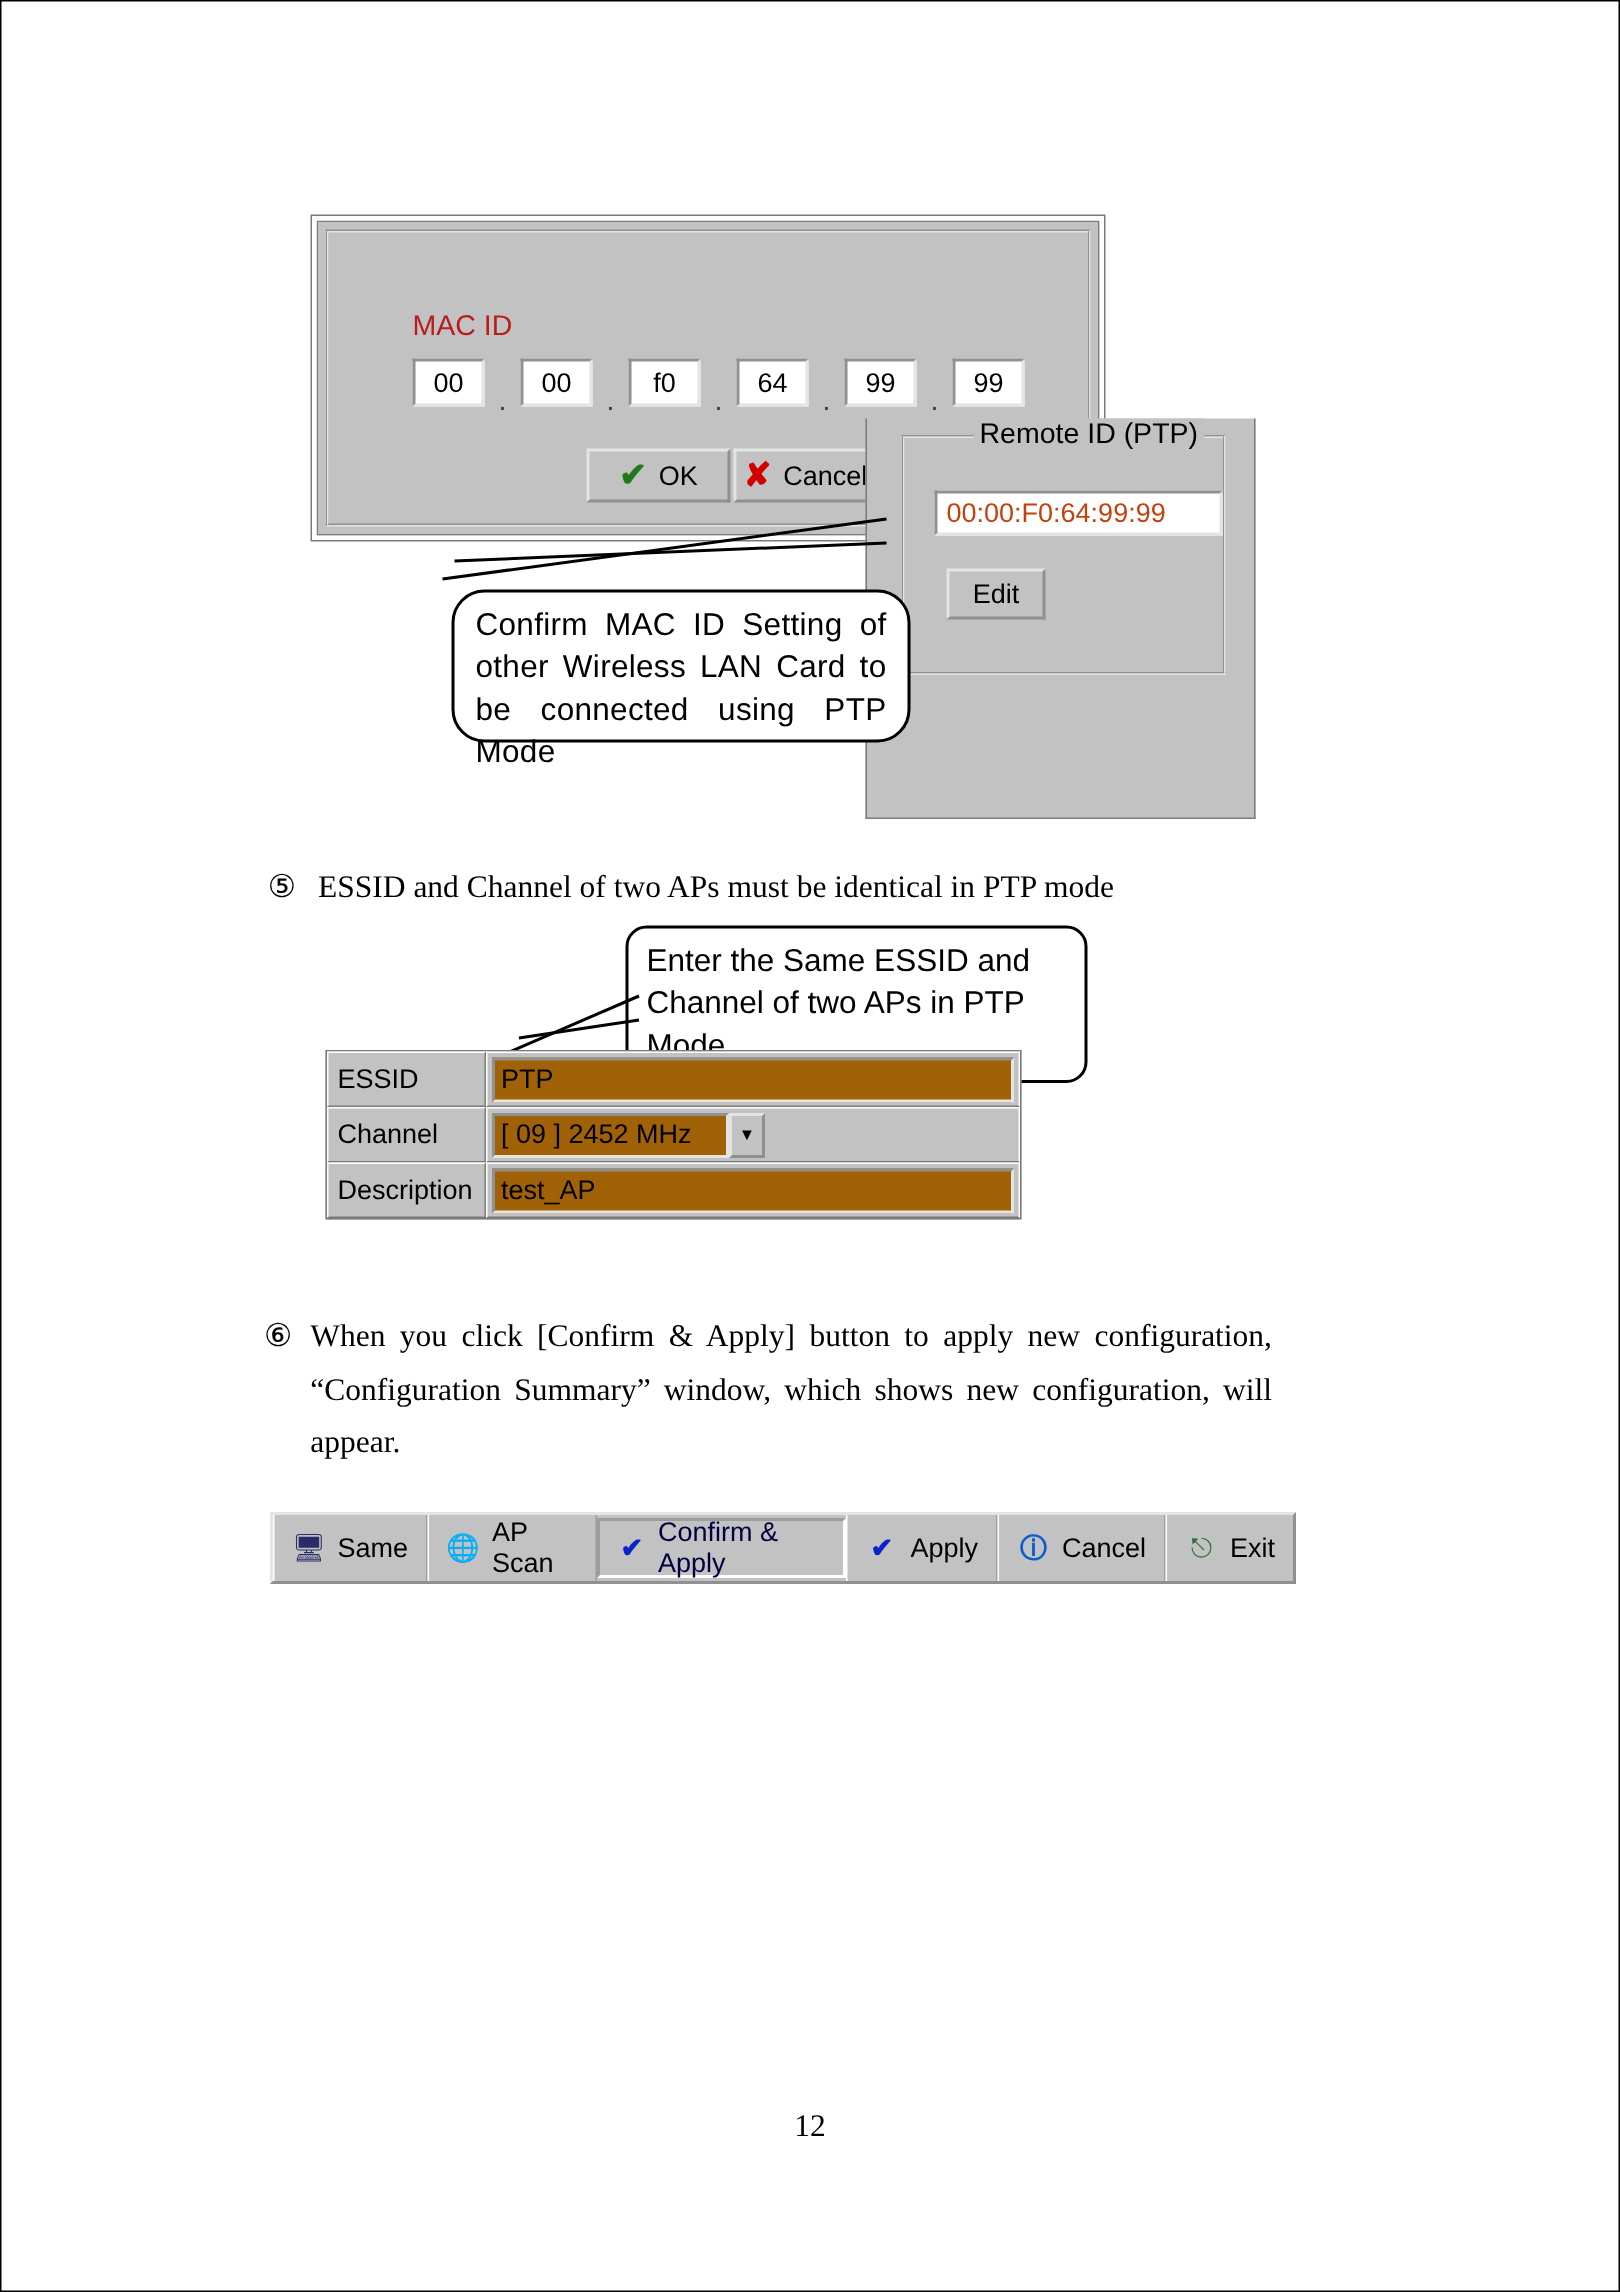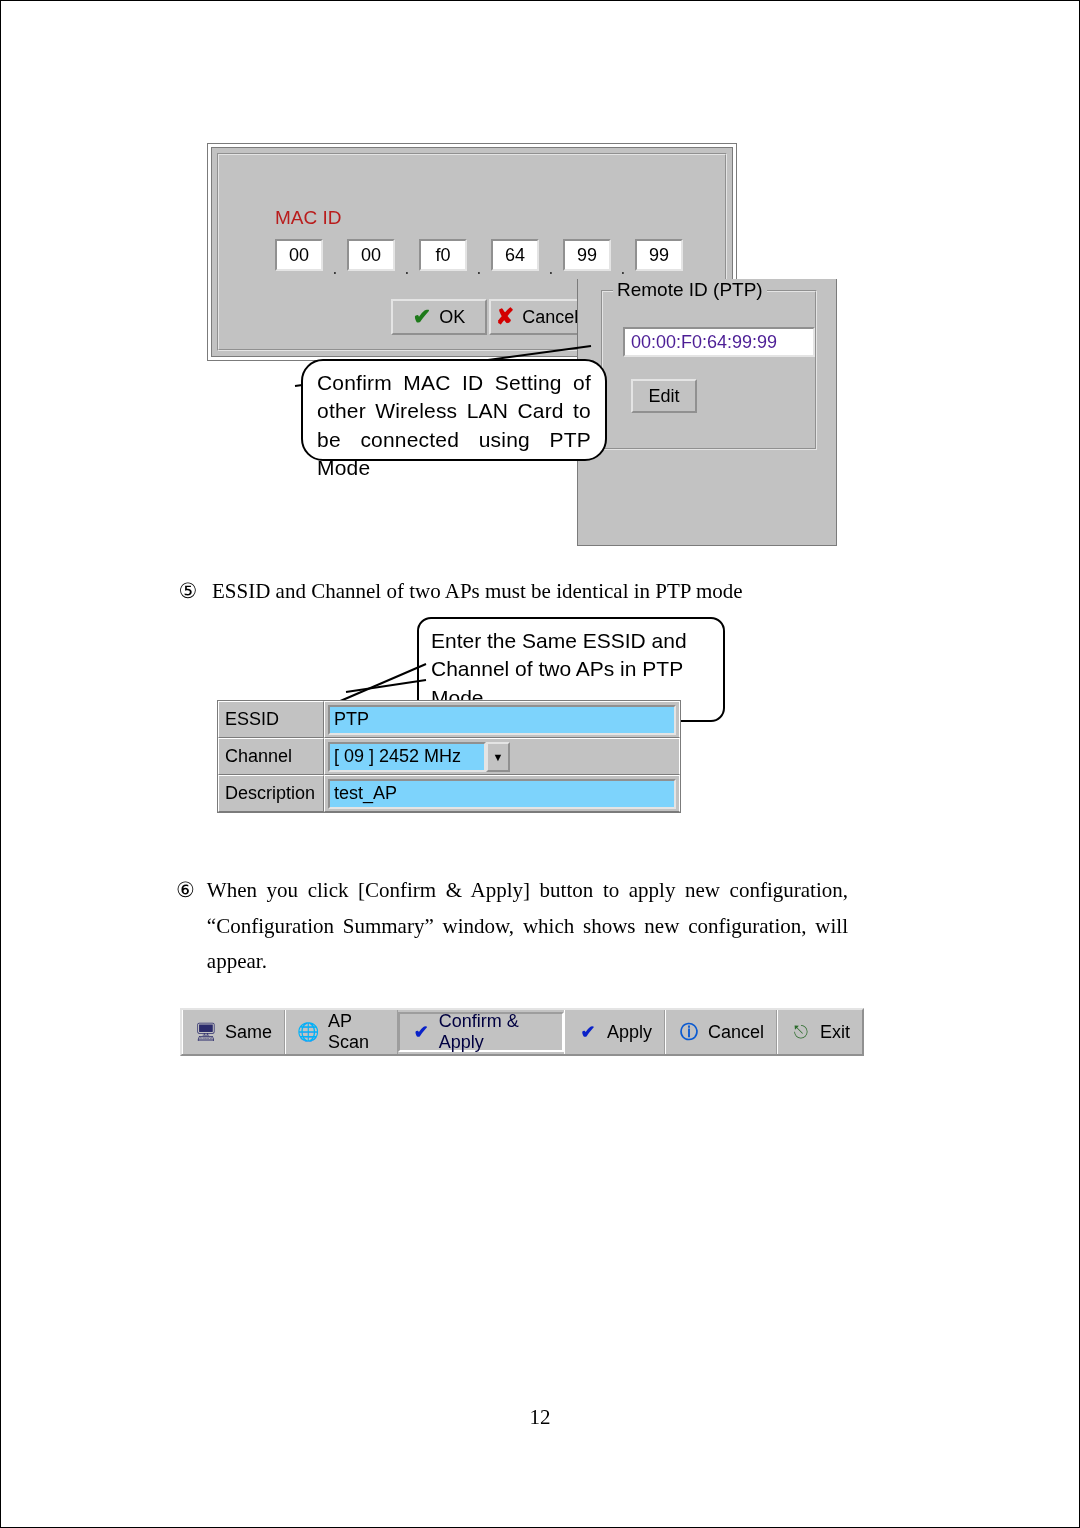--- a/index.html
+++ b/index.html
@@ -13,38 +13,38 @@
   .mac-dot{display:inline-block;width:24px;text-align:center;color:#3b3b3b;transform:translateY(8px)}
   .mac-in{width:40px;height:26px;background:#fff;border:2px inset #e4e4e4;font-size:18px;text-align:center;font-family:Arial,Helvetica,sans-serif}
   .ok-btn,.cancel-btn{position:absolute;top:152px;width:92px;height:32px;background:#c2c2c2;border:2px outset #e4e4e4;display:flex;align-items:center;justify-content:center;gap:8px;font-size:18px}
   .ok-btn{left:180px}
   .cancel-btn{left:278px}
   .check{font-weight:bold;color:#1e7a1a;font-size:22px;font-family:Arial}
   .cross{font-weight:bold;color:#d30000;font-size:22px;font-family:Arial}
   
   .right-panel{position:absolute;left:576px;top:278px;width:258px;height:266px;background:#c2c2c2;border:1px solid #7b7b7b;border-top:none}
   .remote-box{position:absolute;left:600px;top:289px;width:216px;height:160px;border:2px groove #e4e4e4;box-sizing:border-box}
-  .remote-title{position:absolute;left:612px;top:278px;padding:0 4px;background:#c2c2c2;font-size:19px}
-  .remote-value{position:absolute;left:622px;top:326px;width:176px;height:26px;background:#fff;border:2px inset #e4e4e4;display:flex;align-items:center;padding:0 6px;font-size:18px;color:#4c1d95}
+  .remote-title{position:absolute;left:648px;top:278px;padding:0 4px;background:#c2c2c2;font-size:19px}
+  .remote-value{position:absolute;left:622px;top:326px;width:176px;height:26px;background:#fff;border:2px inset #e4e4e4;display:flex;align-items:center;padding:0 6px;font-size:18px;color:#c2410c}
   .edit-btn{position:absolute;left:630px;top:378px;width:62px;height:30px;background:#c2c2c2;border:2px outset #e4e4e4;font-size:18px;display:flex;align-items:center;justify-content:center}
   
-  .callout-confirm{position:absolute;left:300px;top:358px;width:306px;height:102px;background:#fff;border:2px solid #000;border-radius:22px;padding:8px 14px;box-sizing:border-box;font-size:21px;letter-spacing:.2px;line-height:1.35;text-align:justify}
+  .callout-confirm{position:absolute;left:300px;top:392px;width:306px;height:102px;background:#fff;border:2px solid #000;border-radius:22px;padding:8px 14px;box-sizing:border-box;font-size:21px;letter-spacing:.2px;line-height:1.35;text-align:justify}
   svg.leader1{position:absolute;left:290px;top:343px;width:310px;height:45px}
   
   .step5{position:absolute;left:175px;top:578px;display:flex;gap:12px;align-items:flex-start;font-size:21px}
   .circnum{display:inline-block;width:24px;text-align:center}
   
   .callout-essid{position:absolute;left:416px;top:616px;width:280px;padding:8px 12px;background:#fff;border:2px solid #000;border-radius:14px;font-size:21px;line-height:1.35}
   svg.leader2{position:absolute;left:335px;top:661px;width:95px;height:45px}
   
   .settings-table{position:absolute;left:216px;top:699px;width:462px;border:1px solid #7b7b7b;background:#c2c2c2;font-size:18px}
   .settings-table .row{display:flex;height:37px}
   .settings-table .cell-l{width:106px;border:1px solid #fff;border-right-color:#7b7b7b;border-bottom-color:#7b7b7b;display:flex;align-items:center;padding:0 6px;background:#c2c2c2;box-sizing:border-box}
   .settings-table .cell-r{flex:1;border:1px solid #fff;border-bottom-color:#7b7b7b;padding:3px;box-sizing:border-box;display:flex;align-items:center}
-  .sunken-in{flex:1;height:26px;background:#7dd3fc;border:2px inset #e4e4e4;padding:0 4px;display:flex;align-items:center;font-size:18px}
+  .sunken-in{flex:1;height:26px;background:#a16207;border:2px inset #e4e4e4;padding:0 4px;display:flex;align-items:center;font-size:18px}
   .sel-wrap{display:flex;align-items:flex-start}
   .sel-wrap .sunken-in{width:146px;flex:none}
   .sel-btn{width:20px;height:26px;background:#c2c2c2;border:2px outset #e4e4e4;display:flex;align-items:center;justify-content:center;font-size:11px}
   
   .step6{position:absolute;left:175px;top:872px;width:672px;display:flex;gap:12px;font-size:21px;line-height:1.7;text-align:justify}
   
   .toolbar{position:absolute;left:179px;top:1007px;width:684px;height:48px;background:#c2c2c2;border:2px outset #e4e4e4;display:flex;align-items:center;box-sizing:border-box;font-size:18px}
   .tb-btn{height:100%;display:flex;align-items:center;gap:8px;padding:0 12px;border-right:1px solid #9d9d9d;border-left:1px solid #fff;box-sizing:border-box}
   .tb-btn.highlight{border:2px solid #9d9d9d;border-right-color:#fff;border-bottom-color:#fff;color:#000040;height:calc(100% - 4px);margin:2px 0}
   .tb-icon{width:22px;height:22px;display:flex;align-items:center;justify-content:center;font-size:18px}

